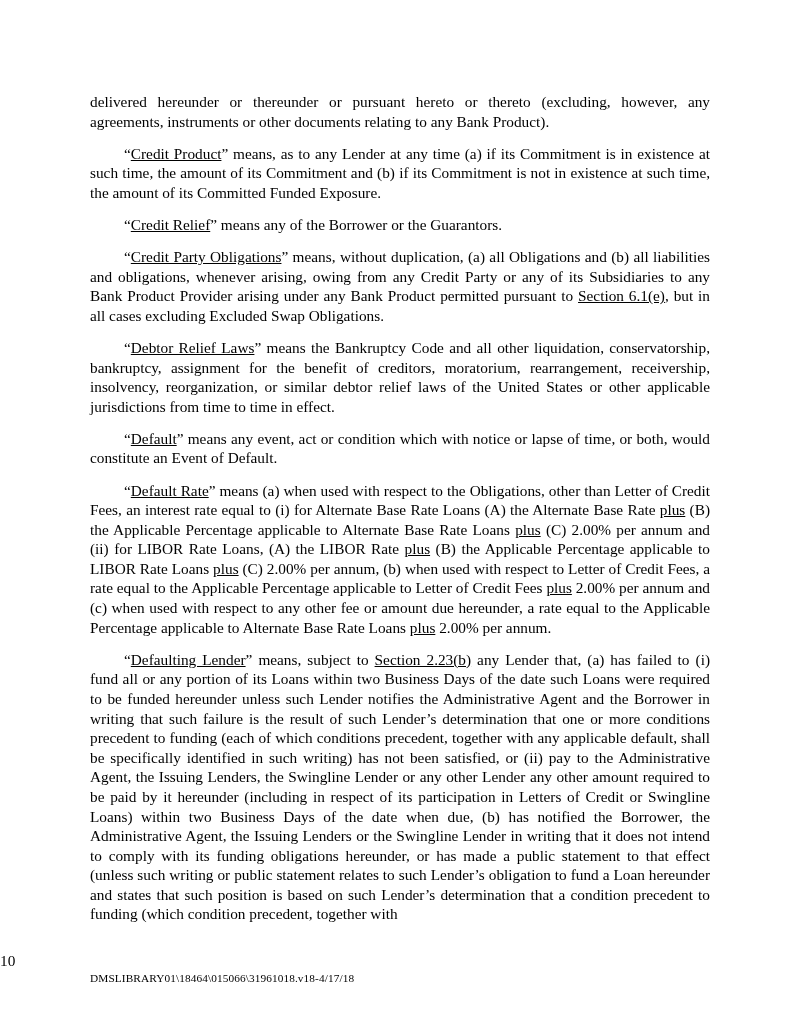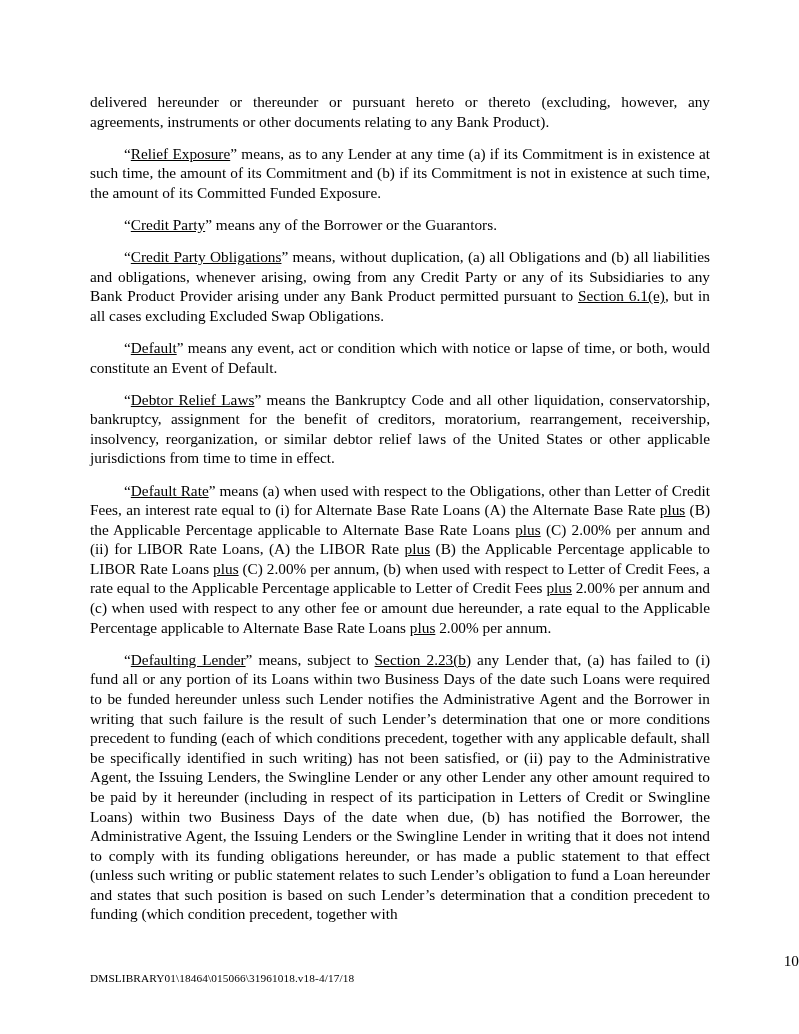--- a/index.html
+++ b/index.html
@@ -40,21 +40,21 @@
     text-indent: 34px;
   }
   .u {
     text-decoration: underline;
   }
   .footer-num {
     position: absolute;
     left: 0;
     top: 952px;
     width: 799px;
-    text-align: right;
+    text-align: left;
     font-size: 15.3px;
     font-family: "Liberation Serif", serif;
   }
   .footer-ref {
     position: absolute;
     left: 90px;
     top: 972px;
     font-size: 11.3px;
     font-family: "Liberation Serif", serif;
     letter-spacing: 0.1px;
@@ -63,29 +63,29 @@
 </style>
 </head>
 <body>
 
 <div class="page">
 
   <div class="content">
 
     <p class="para">delivered hereunder or thereunder or pursuant hereto or thereto (excluding, however, any agreements, instruments or other documents relating to any Bank Product).</p>
 
-    <p class="para indent">“<span class="u">Relief Exposure</span>” means, as to any Lender at any time (a) if its Commitment is in existence at such time, the amount of its Commitment and (b) if its Commitment is not in existence at such time, the amount of its Committed Funded Exposure.</p>
+    <p class="para indent">“<span class="u">Credit Product</span>” means, as to any Lender at any time (a) if its Commitment is in existence at such time, the amount of its Commitment and (b) if its Commitment is not in existence at such time, the amount of its Committed Funded Exposure.</p>
 
-    <p class="para indent">“<span class="u">Credit Party</span>” means any of the Borrower or the Guarantors.</p>
+    <p class="para indent">“<span class="u">Credit Relief</span>” means any of the Borrower or the Guarantors.</p>
 
     <p class="para indent">“<span class="u">Credit Party Obligations</span>” means, without duplication, (a) all Obligations and (b) all liabilities and obligations, whenever arising, owing from any Credit Party or any of its Subsidiaries to any Bank Product Provider arising under any Bank Product permitted pursuant to <span class="u">Section 6.1(e)</span>, but in all cases excluding Excluded Swap Obligations.</p>
 
+    <p class="para indent">“<span class="u">Debtor Relief Laws</span>” means the Bankruptcy Code and all other liquidation, conservatorship, bankruptcy, assignment for the benefit of creditors, moratorium, rearrangement, receivership, insolvency, reorganization, or similar debtor relief laws of the United States or other applicable jurisdictions from time to time in effect.</p>
+
     <p class="para indent">“<span class="u">Default</span>” means any event, act or condition which with notice or lapse of time, or both, would constitute an Event of Default.</p>
-
-    <p class="para indent">“<span class="u">Debtor Relief Laws</span>” means the Bankruptcy Code and all other liquidation, conservatorship, bankruptcy, assignment for the benefit of creditors, moratorium, rearrangement, receivership, insolvency, reorganization, or similar debtor relief laws of the United States or other applicable jurisdictions from time to time in effect.</p>
 
     <p class="para indent">“<span class="u">Default Rate</span>” means (a) when used with respect to the Obligations, other than Letter of Credit Fees, an interest rate equal to (i) for Alternate Base Rate Loans (A) the Alternate Base Rate <span class="u">plus</span> (B) the Applicable Percentage applicable to Alternate Base Rate Loans <span class="u">plus</span> (C) 2.00% per annum and (ii) for LIBOR Rate Loans, (A) the LIBOR Rate <span class="u">plus</span> (B) the Applicable Percentage applicable to LIBOR Rate Loans <span class="u">plus</span> (C) 2.00% per annum, (b) when used with respect to Letter of Credit Fees, a rate equal to the Applicable Percentage applicable to Letter of Credit Fees <span class="u">plus</span> 2.00% per annum and (c) when used with respect to any other fee or amount due hereunder, a rate equal to the Applicable Percentage applicable to Alternate Base Rate Loans <span class="u">plus</span> 2.00% per annum.</p>
 
     <p class="para indent">“<span class="u">Defaulting Lender</span>” means, subject to <span class="u">Section 2.23(b)</span> any Lender that, (a) has failed to (i) fund all or any portion of its Loans within two Business Days of the date such Loans were required to be funded hereunder unless such Lender notifies the Administrative Agent and the Borrower in writing that such failure is the result of such Lender’s determination that one or more conditions precedent to funding (each of which conditions precedent, together with any applicable default, shall be specifically identified in such writing) has not been satisfied, or (ii) pay to the Administrative Agent, the Issuing Lenders, the Swingline Lender or any other Lender any other amount required to be paid by it hereunder (including in respect of its participation in Letters of Credit or Swingline Loans) within two Business Days of the date when due,  (b) has notified the Borrower, the Administrative Agent, the Issuing Lenders or the Swingline Lender in writing that it does not intend to comply with its funding obligations hereunder, or has made a public statement to that effect (unless such writing or public statement relates to such Lender’s obligation to fund a Loan hereunder and states that such position is based on such Lender’s determination that a condition precedent to funding (which condition precedent, together with</p>
 
   </div>
 
   <div class="footer-num">10</div>
   <div class="footer-ref">DMSLIBRARY01\18464\015066\31961018.v18-4/17/18</div>
 

